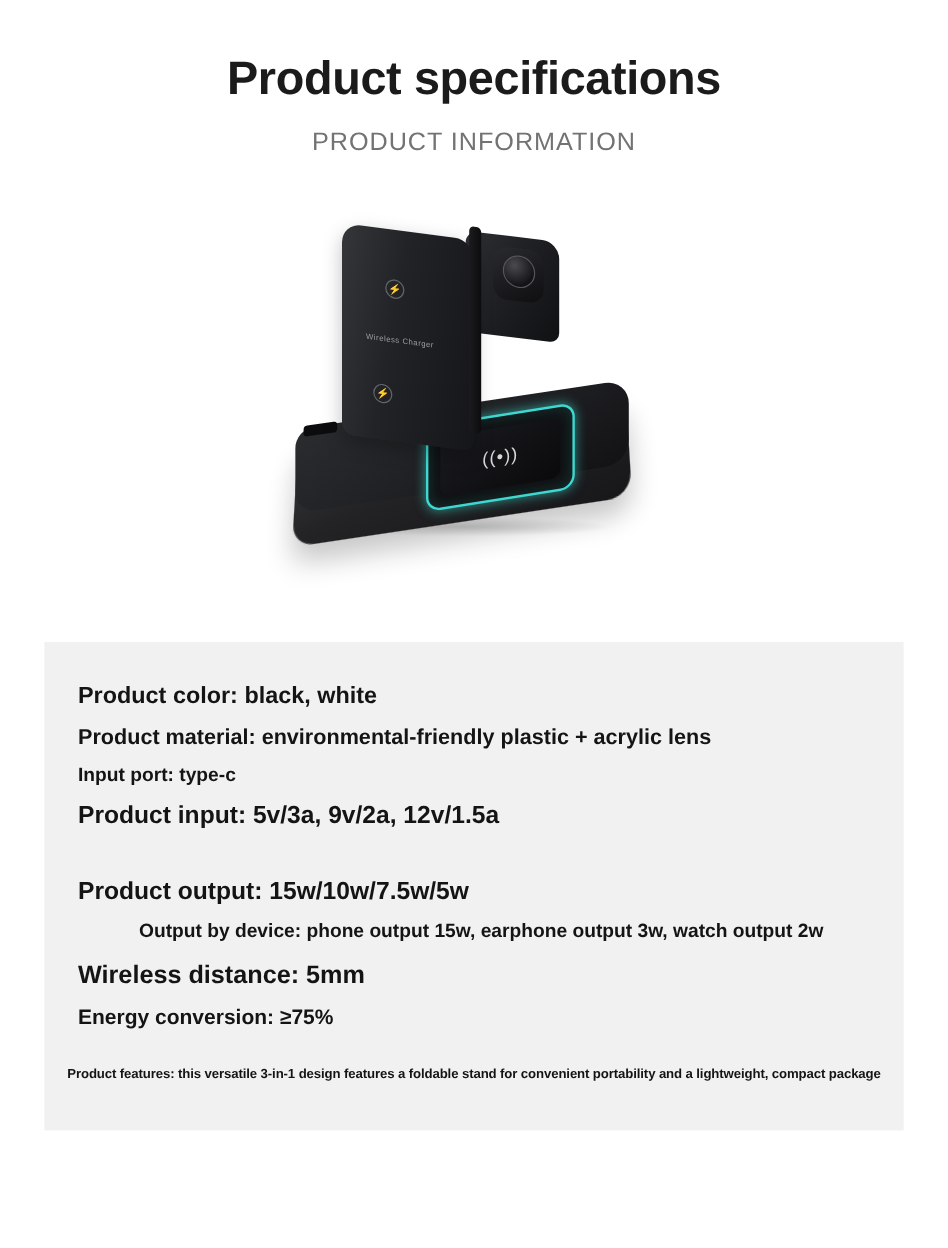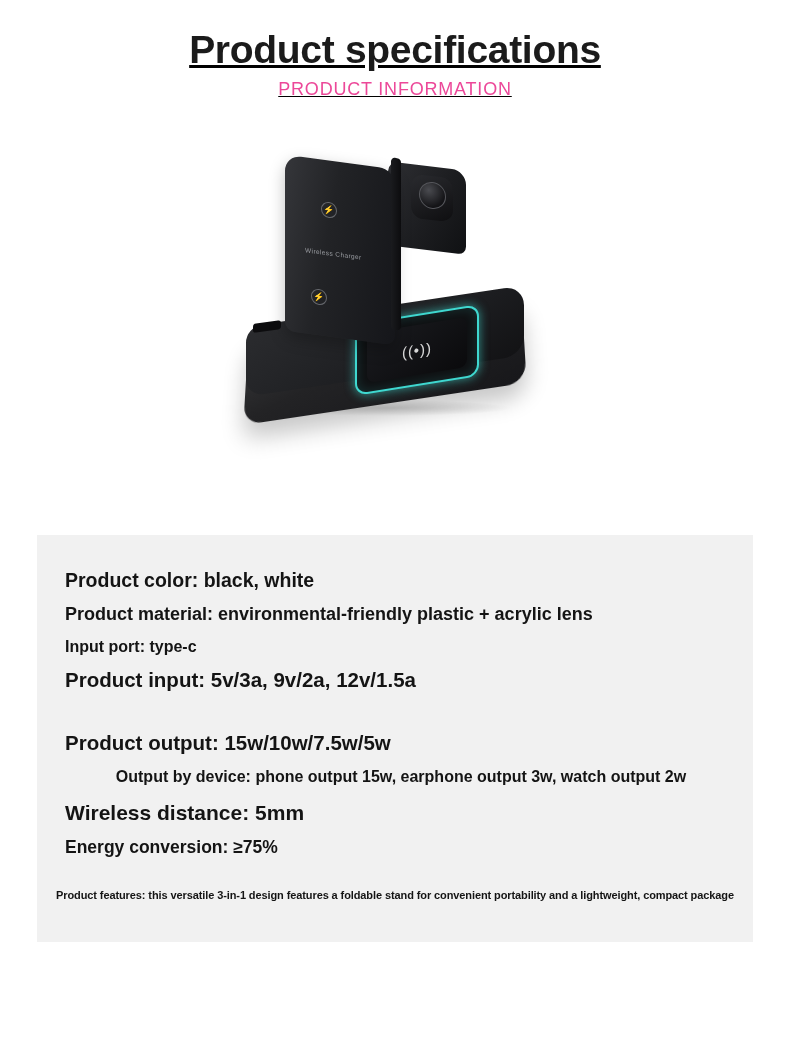--- a/index.html
+++ b/index.html
@@ -11,37 +11,36 @@
     width: 790px;
     height: 1040px;
     background: #ffffff;
     font-family: "Liberation Sans", sans-serif;
     overflow: hidden;
     position: relative;
   }
 
   
   .header {
-    padding-top: 28px;
+    padding-top: 44px;
     text-align: center;
-    text-decoration: underline;
   }
   .title {
     font-size: 39px;
     font-weight: bold;
     color: #1b1b1b;
     letter-spacing: -0.3px;
     line-height: 1.15;
     margin: 0;
   }
   .subtitle {
-    font-size: 18px;
-    color: #ec4899;
+    font-size: 21px;
+    color: #737373;
     letter-spacing: 0.8px;
-    margin-top: 6px;
+    margin-top: 18px;
     font-weight: normal;
   }
 
   
   .product-area {
     position: relative;
     height: 330px;
     margin-top: 54px;
   }
   .charger {

